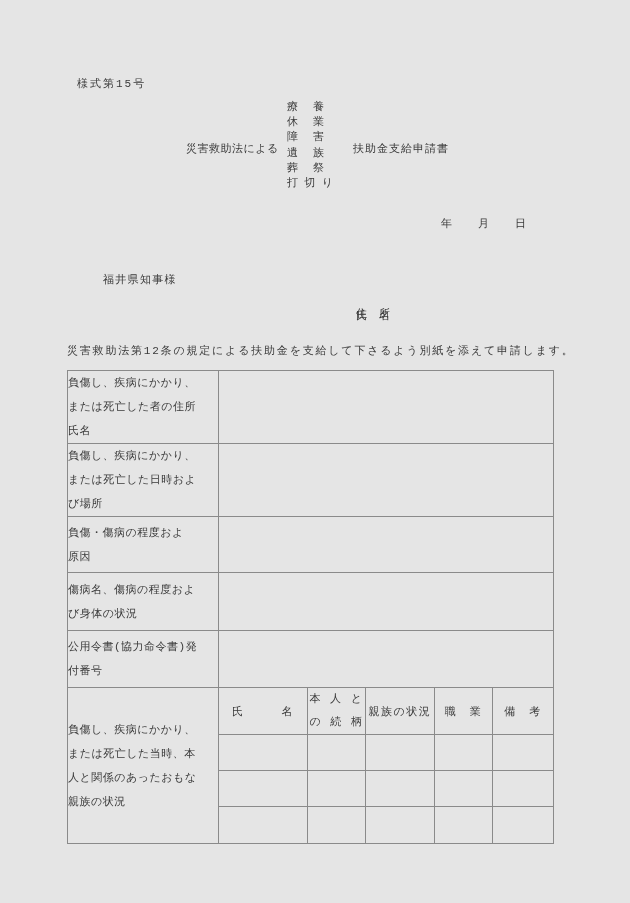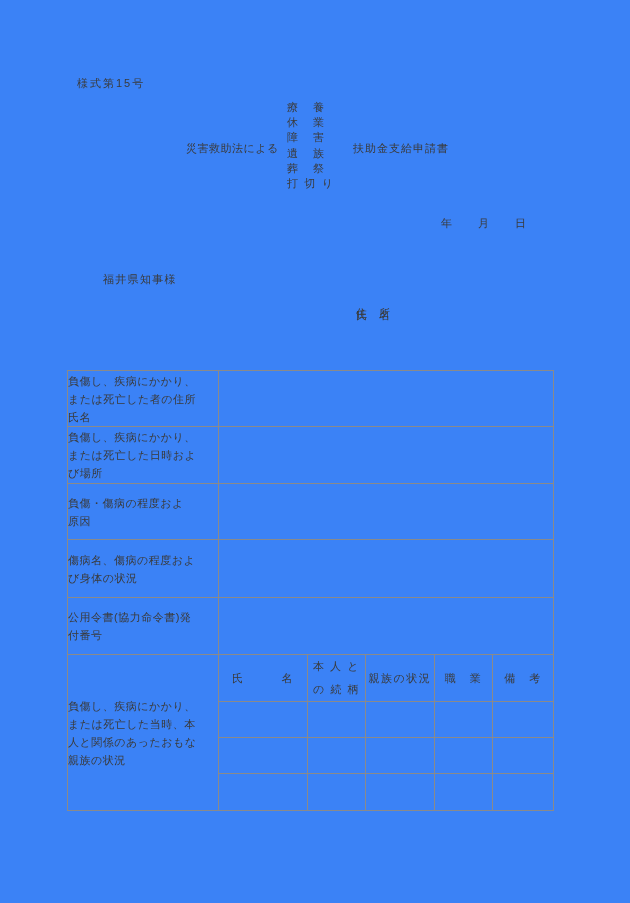--- a/index.html
+++ b/index.html
@@ -1,18 +1,18 @@
 <!DOCTYPE html>
 <html lang="ja"><head>
 <meta charset="utf-8">
 <style>
   html,body{margin:0;padding:0;background:#fbfbfb;}
   .page{
-    position:relative;width:630px;height:903px;background:#3b82f6;
-    font-family:Liberation Sans, sans-serif;
+    position:relative;width:630px;height:903px;background:#e5e5e5;
+    font-family:Liberation Mono, monospace;
     color:#3a3a3a;font-size:11px;overflow:hidden;
   }
   .abs{position:absolute;}
   .form-no{left:77px;top:76px;letter-spacing:2px;}
   .t-prefix{left:186px;top:141px;letter-spacing:.5px;text-align:center;}
   .t-suffix{left:353px;top:141px;letter-spacing:1px;}
   .t-options{left:287px;top:102px;display:flex;flex-direction:column;gap:4.2px;}
   .opt{display:flex;justify-content:space-between;width:37px;height:11px;line-height:11px;}
   .opt.w3{width:46px;}
   .d-year{left:441px;top:216px;}
@@ -23,21 +23,21 @@
   .sig-name{left:356px;top:308px;letter-spacing:.5px;}
   .sentence{left:67px;top:343px;letter-spacing:1.8px;white-space:nowrap;margin:0;}
 
   .form-table{
     position:absolute;left:67px;top:370px;width:486px;
     border-collapse:collapse;table-layout:fixed;
     font-size:11px;color:#3a3a3a;
   }
   .form-table td,.form-table th{border:1px solid #8a8a8a;padding:0;}
   .lbl{
-    padding:4px 4px 4px 9px;line-height:18px;letter-spacing:.5px;
+    padding:4px 4px 4px 9px;line-height:24px;letter-spacing:.5px;
     vertical-align:middle;white-space:pre-line;text-align:left;
   }
   .form-table th{
     font-weight:normal;letter-spacing:1.5px;vertical-align:middle;
     text-align:center;
   }
   .just-name{display:flex;justify-content:space-between;padding:0 13px;}
   .hdr-relation{line-height:23px;letter-spacing:1px;white-space:pre-line;}
   .h56{height:56px}.h57{height:57px}.h58{height:58px}
   .h36{height:36px}.h37{height:37px}
@@ -81,20 +81,21 @@
 
   <span class="abs d-year">年</span>
   <span class="abs d-month">月</span>
   <span class="abs d-day">日</span>
 
   <div class="abs addressee">福井県知事様</div>
 
   <div class="abs sig-addr">住　所</div>
   <div class="abs sig-name">氏　名</div>
 
+  <p class="abs sentence">災害救助法第12条の規定による扶助金を支給して下さるよう別紙を添えて申請します。</p>
 
   <table class="form-table">
     <colgroup>
       <col style="width:151px">
         <col style="width:89px">
         <col style="width:58px">
       <col style="width:69px">
         <col style="width:58px">
         <col style="width:61px">
     </colgroup>

